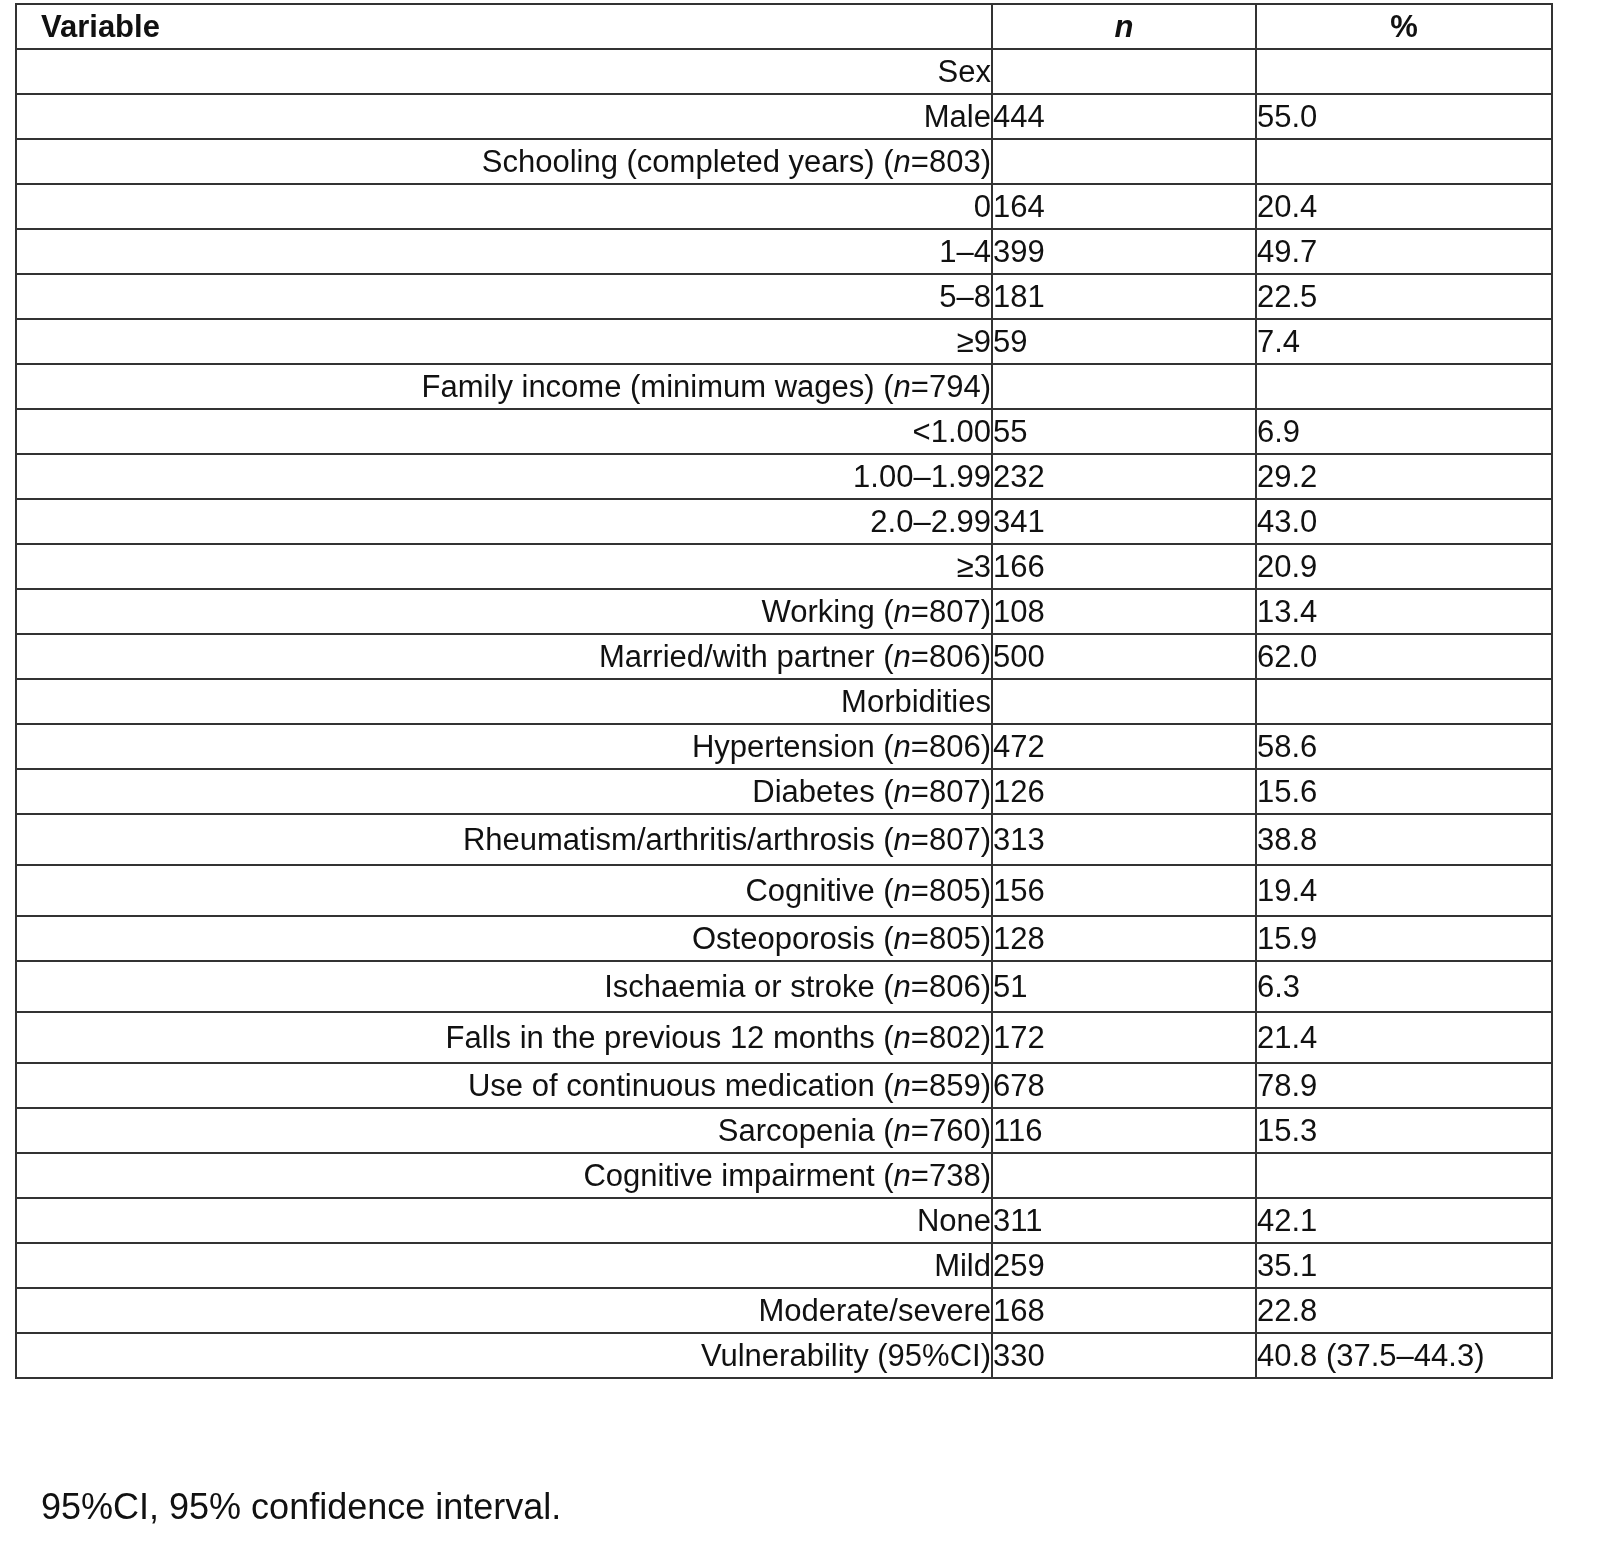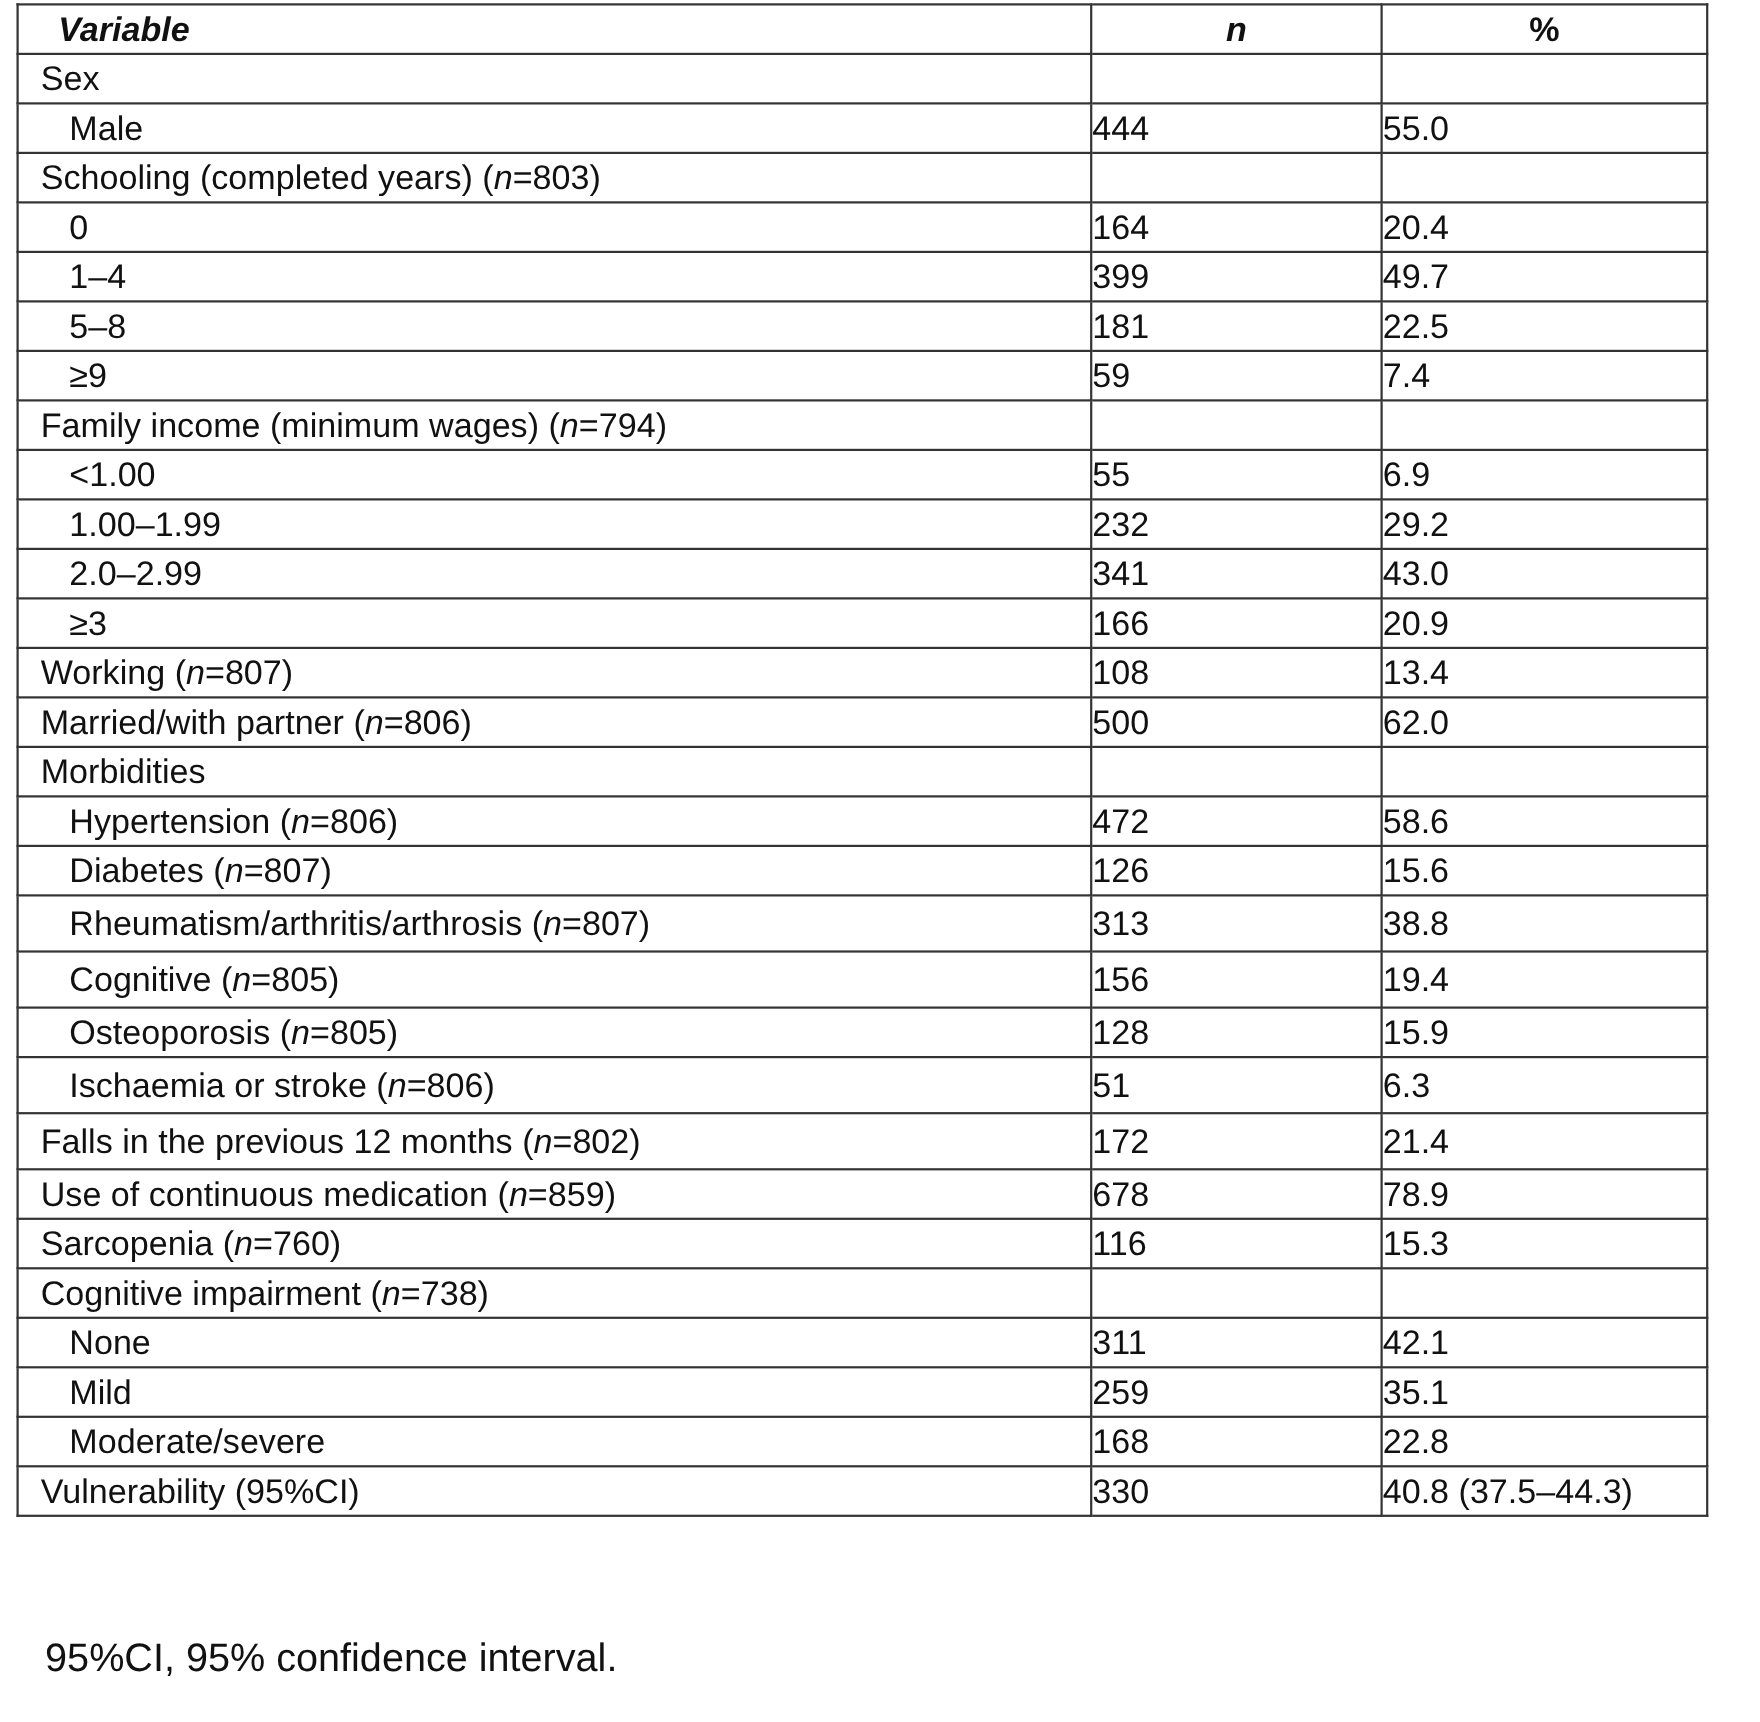--- a/index.html
+++ b/index.html
@@ -3,24 +3,24 @@
 <meta charset="utf-8">
 <style>
   html, body { margin: 0; padding: 0; background: #ffffff; }
   body { width: 1600px; height: 1565px; position: relative; font-family: "Liberation Sans", sans-serif; color: #111; }
   table { position: absolute; left: 15px; top: 3px; border-collapse: collapse; width: 1536px; table-layout: fixed; font-size: 31px; }
   col.c1 { width: 976px; }
   col.c2 { width: 264px; }
   col.c3 { width: 296px; }
   td, th { border: 2px solid #333; padding: 0; height: 43px; line-height: 43px; white-space: nowrap; }
   th { font-weight: bold; }
-  th.var { text-align: left; padding-left: 36px; font-style: italic; }
+  th.var { text-align: left; padding-left: 24px; }
   th.num { text-align: center; font-style: italic; }
   th.pct { text-align: center; }
-  td.label { text-align: left; padding-left: 20px; }
+  td.label { text-align: right; padding-left: 20px; }
   td.label.sub { padding-left: 46px; }
   td.val { }
   tr.tall td { height: 49px; line-height: 49px; margin-left: 40px; }
   .ital { font-style: italic; }
   .footnote { position: absolute; left: 41px; top: 1486px; font-size: 36px; }
 </style>
 </head>
 <body>
 
 <table>

